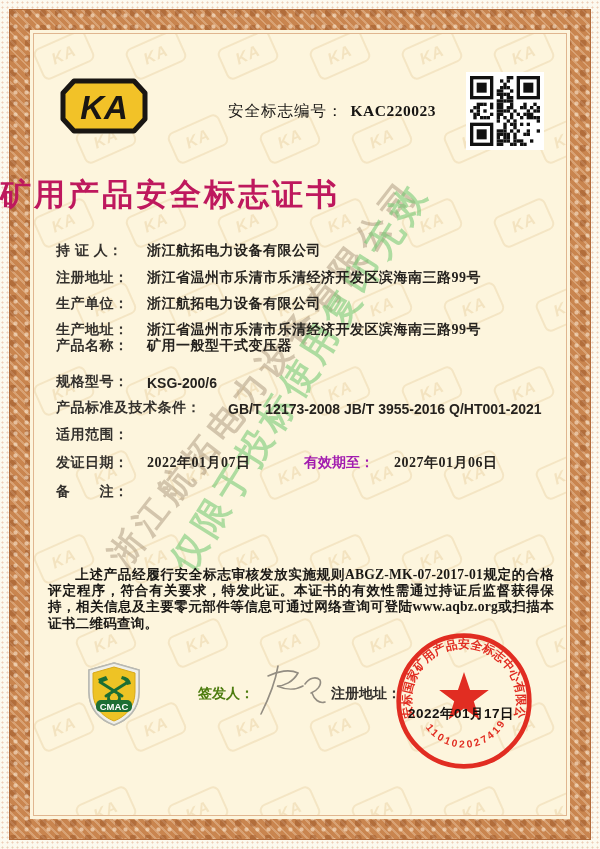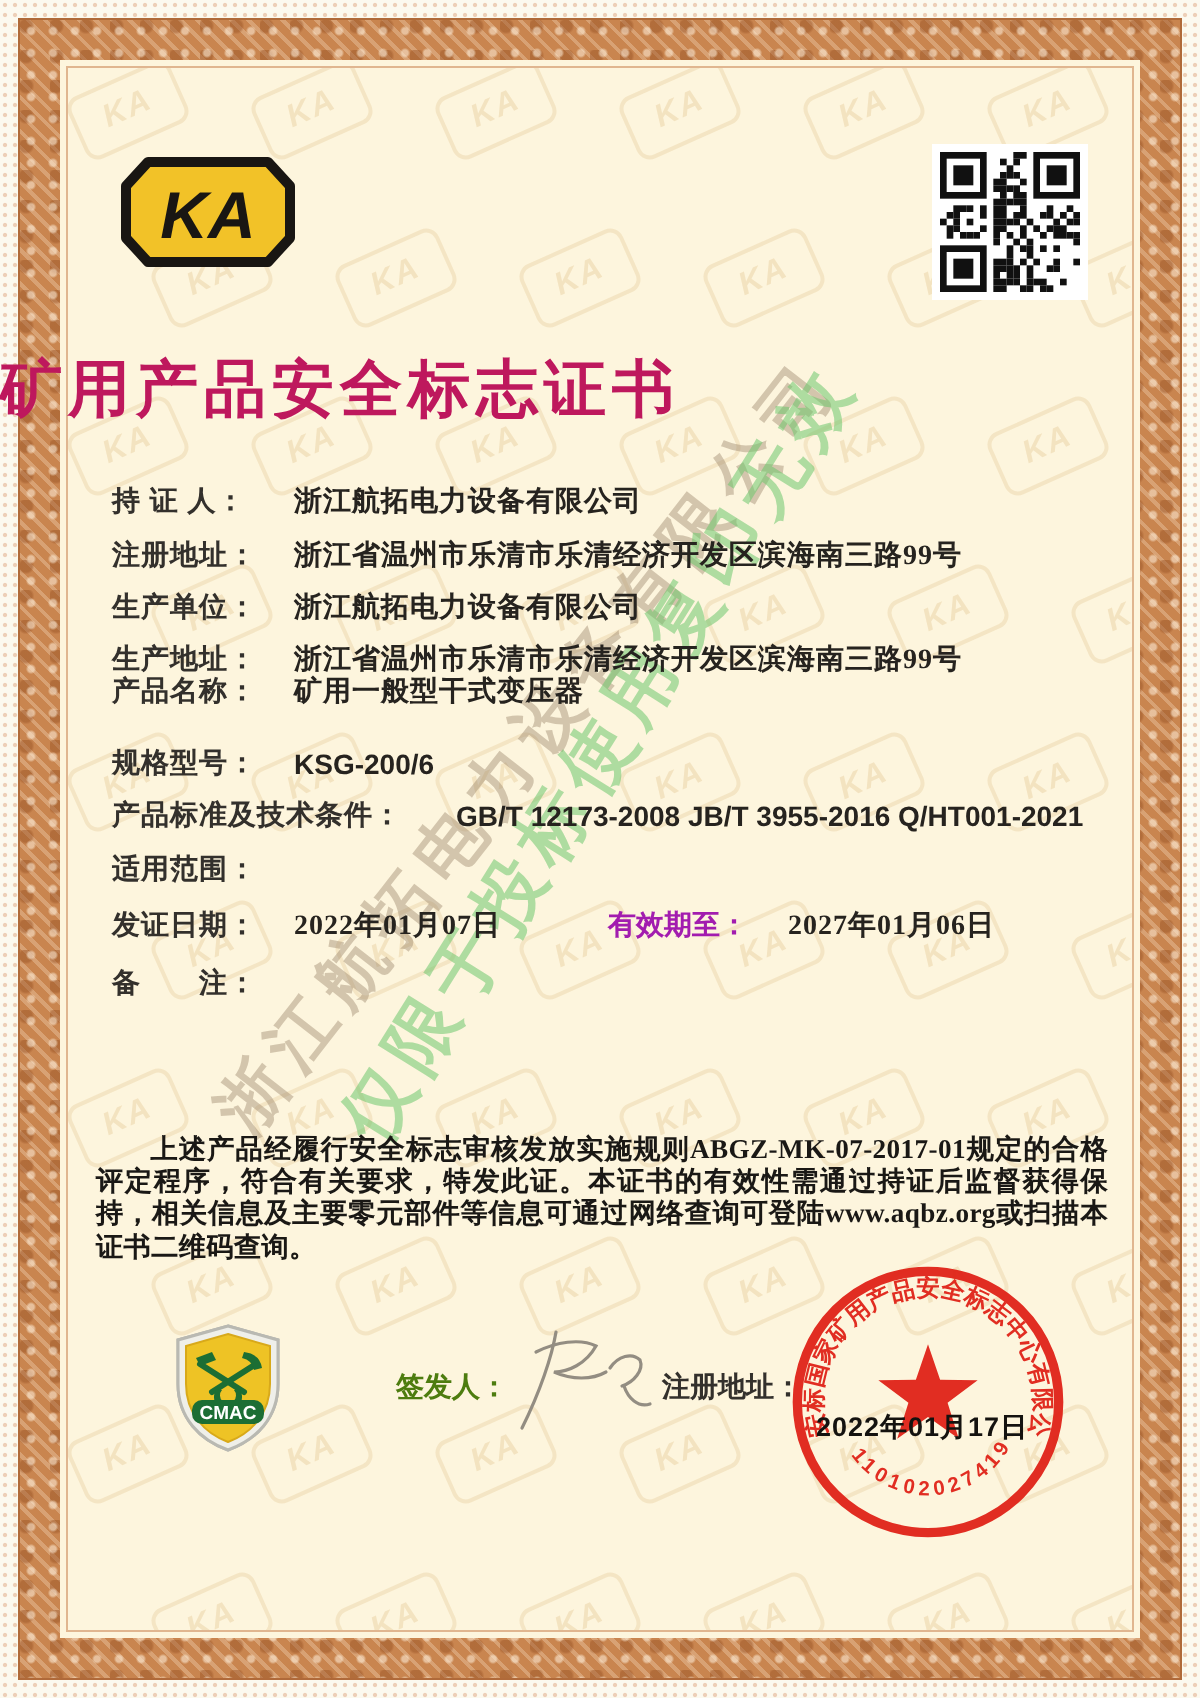--- a/index.html
+++ b/index.html
@@ -39,21 +39,21 @@
         font-size:15.5px;color:#171513;letter-spacing:1px;}
   .cert-no b{font-weight:600;margin-left:7px;letter-spacing:.5px;}
   .qr-box{position:absolute;left:466px;top:72px;width:78px;height:78px;background:#fff;
         display:flex;align-items:center;justify-content:center;}
   
   .title{position:absolute;left:0;top:174px;width:100%;text-align:left;
         font-family:"Liberation Serif",serif;font-weight:900;font-size:31px;
         letter-spacing:3px;color:#be185d;}
   
   .row{position:absolute;left:56px;right:40px;font-size:14px;color:#1c1a18;
-        display:flex;align-items:center;}
+        display:flex;align-items:flex-end;}
   .flabel{font-weight:700;color:#33302c;min-width:91px;letter-spacing:.5px;flex:none;}
   .fvalue{font-family:"Liberation Serif",serif;font-weight:600;color:#26231f;letter-spacing:.5px;}
   .latin{font-family:"Liberation Sans",sans-serif;font-weight:700;letter-spacing:0;}
   .gap{margin-left:27px;}
   .val1{min-width:157px;flex:none;}
   .lab2{font-weight:700;color:#a21caf;min-width:90px;flex:none;}
   
   .statement{position:absolute;left:48px;top:567px;width:506px;margin:0;
         font-family:"Liberation Serif",serif;font-weight:700;font-size:13.6px;
         line-height:16.2px;color:#1a1815;text-align:justify;text-indent:2em;letter-spacing:.2px;}
@@ -144,20 +144,21 @@
     <div class="wm wm-notice">仅限于投标使用复印无效</div>
   </div>
 
   <div class="layer z3">
 
     <svg class="ka-logo" width="88" height="56" viewBox="0 0 88 56">
       <polygon points="14,3 74,3 85,15 85,41 74,53 14,53 3,41 3,15" fill="#f2c228" stroke="#191613" stroke-width="5" stroke-linejoin="round"></polygon>
       <text x="44" y="41" text-anchor="middle" font-family="Liberation Sans, sans-serif" font-size="33" font-weight="900" font-style="italic" fill="#191613">KA</text>
     </svg>
 
+    <div class="cert-no"><span>安全标志编号：</span><b>KAC220023</b></div>
 
     <div class="qr-box">
       <svg id="qr-svg" width="70" height="70" viewBox="0 0 70 70">
           <rect x="0" y="0" width="70" height="70" fill="#ffffff"></rect>
           <rect x="36.66666666666667" y="0" width="3.3333333333333335" height="3.3333333333333335" fill="#111111"></rect>
           <rect x="40" y="0" width="3.3333333333333335" height="3.3333333333333335" fill="#111111"></rect>
           <rect x="30" y="3.3333333333333335" width="3.3333333333333335" height="3.3333333333333335" fill="#111111"></rect>
           <rect x="36.66666666666667" y="3.3333333333333335" width="3.3333333333333335" height="3.3333333333333335" fill="#111111"></rect>
           <rect x="33.333333333333336" y="6.666666666666667" width="3.3333333333333335" height="3.3333333333333335" fill="#111111"></rect>
           <rect x="30" y="10" width="3.3333333333333335" height="3.3333333333333335" fill="#111111"></rect>

